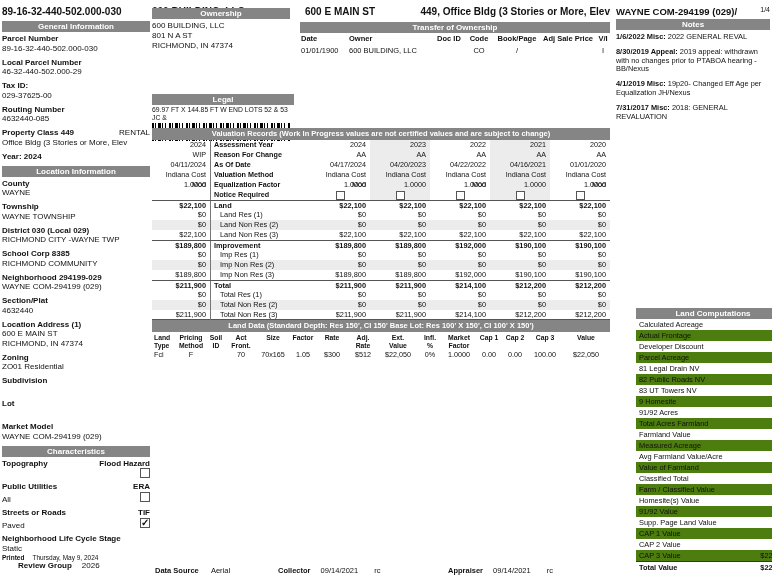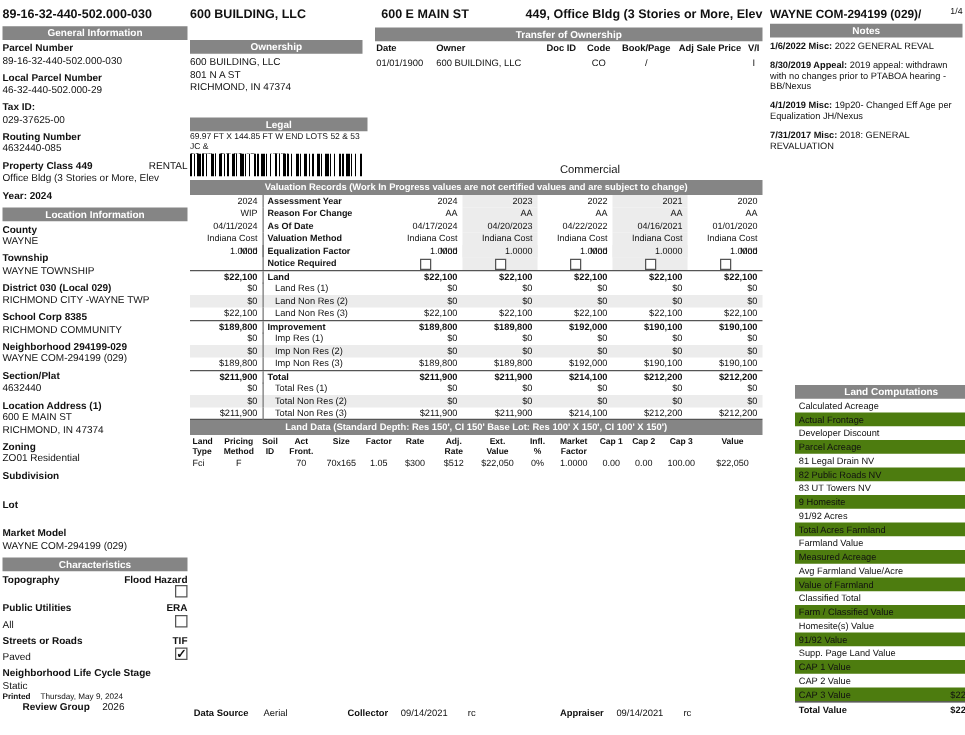--- a/index.html
+++ b/index.html
@@ -14,38 +14,38 @@
   .fgroup { margin-bottom:4.5px; }
   .flabel { font-weight:bold; font-size:8px; line-height:9.5px; }
   .fvalue { font-size:8px; line-height:9.5px; white-space:pre-line; min-height:9px; }
   .rowflex { display:flex; justify-content:space-between; align-items:baseline; }
   .cb { width:10px; height:10px; border:1px solid #555; display:inline-block;
         background:#fff; position:relative; }
   .cb.checked::after { content:"\2713"; position:absolute; top:-2px; left:0px;
         font-size:10px; font-weight:bold; color:#111; }
   .tiny { font-size:6.5px; }
   
-  #ownership { position:absolute; left:152px; top:32px; width:138px; }
+  #ownership { position:absolute; left:152px; top:8px; width:138px; }
   #ownership .fvalue { font-size:8px; line-height:10px; }
   #legal { position:absolute; left:152px; top:94px; width:142px; }
   #legal .fvalue { font-size:6.8px; line-height:8px; }
   #barcode { position:absolute; left:152px; top:123px; width:138px; height:18px;
     background:repeating-linear-gradient(90deg,#000 0,#000 2px,#fff 2px,#fff 3px,
       #000 3px,#000 4px,#fff 4px,#fff 6px,#000 6px,#000 9px,#fff 9px,#fff 10px,
       #000 10px,#000 11px,#fff 11px,#fff 13px,#000 13px,#000 14px,#fff 14px,#fff 17px); }
   #commercial { position:absolute; left:412px; top:130px; width:120px;
     text-align:center; font-size:9px; }
   #transfer { position:absolute; left:300px; top:22px; width:310px; }
   .tgrid { display:grid; grid-template-columns:48px 86px 30px 30px 46px 56px 14px;
     font-size:7.5px; line-height:10px; }
   .tgrid .c { padding:1px 1px; }
   .tgrid .hd { font-weight:bold; }
   .tgrid .ctr { text-align:center; }
   
-  #midtable { position:absolute; left:152px; top:144px; width:458px; }
+  #midtable { position:absolute; left:152px; top:128px; width:458px; }
   .bar.wide { font-size:7.5px; height:12px; line-height:12px; }
   .vrow { display:grid; grid-template-columns:58px 100px repeat(5,60px);
     height:10px; line-height:10px; font-size:7.2px; }
   .vrow.money { font-size:7.4px; }
   .vrow .c { text-align:right; padding-right:4px; }
   .vrow .lab { text-align:left; padding-left:3px; border-left:1px solid #777;
     font-weight:bold; }
   .vrow.sub .lab { font-weight:normal; padding-left:9px; }
   .vrow.section { border-top:1px solid #555; }
   .vrow.section .c { font-weight:bold; }

